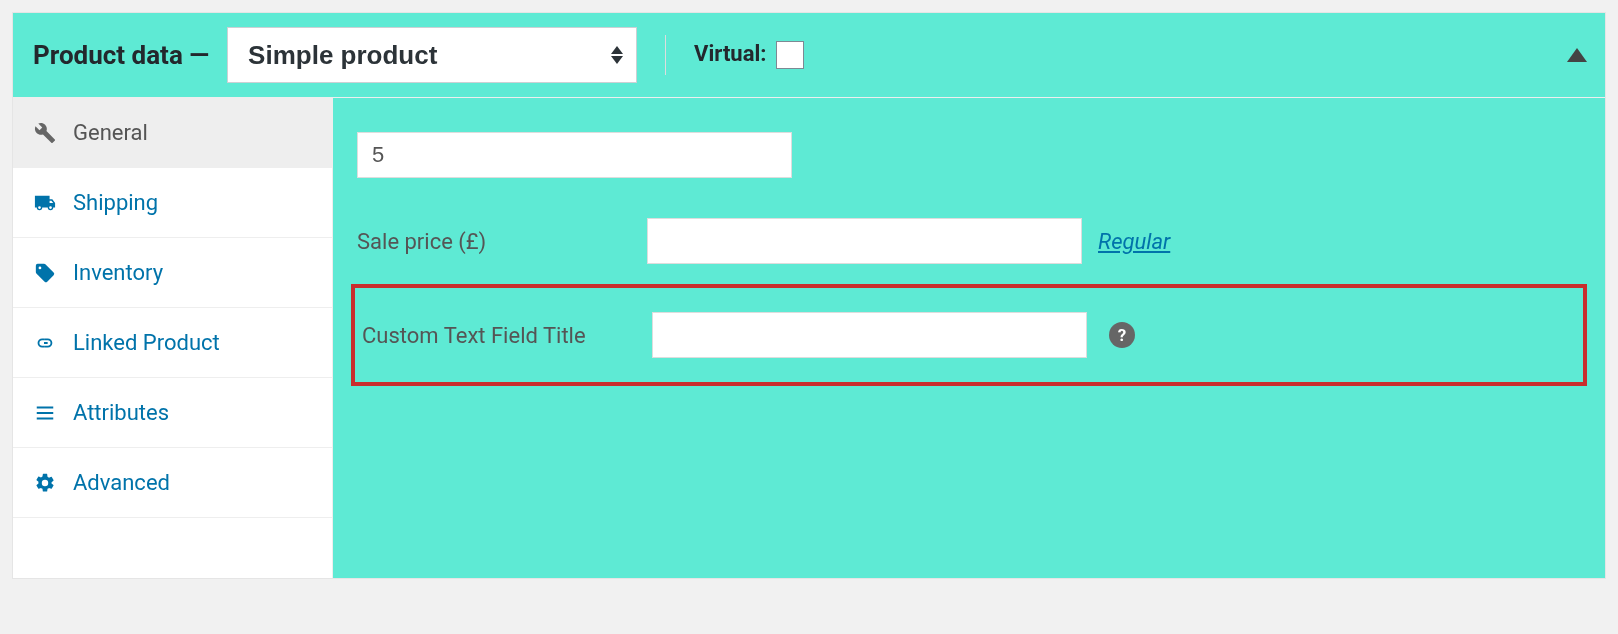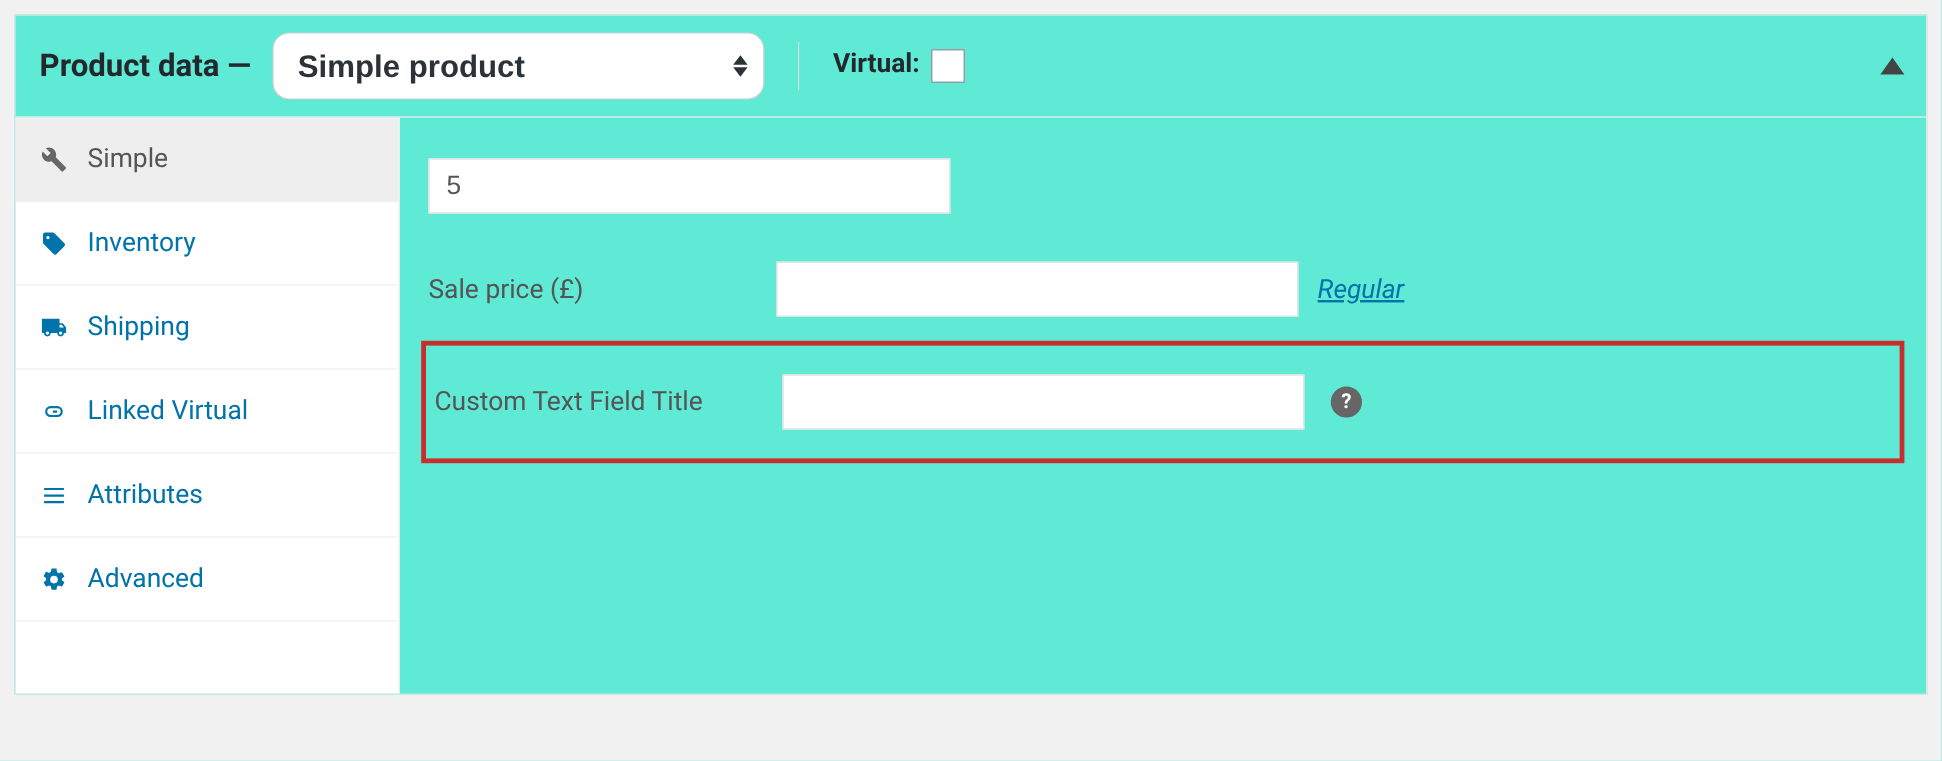--- a/index.html
+++ b/index.html
@@ -30,21 +30,21 @@
     position: relative;
     width: 410px;
   }
   .select-wrap .product-select {
     width: 100%;
     height: 56px;
     padding: 0 40px 0 20px;
     font-size: 26px;
     font-weight: 700;
     border: 1px solid #ccd0d4;
-    border-radius: 14px;
+    border-radius: 0;
     background: #fff;
     -webkit-appearance: none;
     appearance: none;
     color: #2c3338;
   }
   .select-wrap .arrows {
     position: absolute;
     right: 14px;
     top: 50%;
     transform: translateY(-50%);
@@ -216,48 +216,48 @@
   <div class="panel-body">
 
     <div class="sidebar">
 
       <div class="sidebar-item active">
         <span class="icon">
           <svg viewBox="0 0 24 24" width="22" height="22" fill="#666">
               <path d="M22.7 19l-9.1-9.1c.9-2.3.4-5-1.5-6.9-2-2-5-2.4-7.4-1.3L9 6 6 9 1.6 4.7C.5 7.1.9 10.1 2.9 12.1c1.9 1.9 4.6 2.4 6.9 1.5l9.1 9.1c.4.4 1 .4 1.4 0l2.3-2.3c.5-.4.5-1.1.1-1.4z"></path>
             </svg>
         </span>
-        <span>Simple</span>
+        <span>General</span>
+      </div>
+
+      <div class="sidebar-item">
+        <span class="icon">
+          <svg viewBox="0 0 24 24" width="22" height="22" fill="#0073aa">
+              <path d="M20 8h-3V4H1v13h2a3 3 0 006 0h6a3 3 0 006 0h2v-5l-3-4zM6 18.5A1.5 1.5 0 117.5 17 1.5 1.5 0 016 18.5zm12 0a1.5 1.5 0 111.5-1.5 1.5 1.5 0 01-1.5 1.5zM17 12V9.5h2l2 2.5h-4z"></path>
+            </svg>
+        </span>
+        <span>Shipping</span>
       </div>
 
       <div class="sidebar-item">
         <span class="icon">
           <svg viewBox="0 0 24 24" width="22" height="22" fill="#0073aa">
               <path d="M21.41 11.58l-9-9A2 2 0 0011 2H4a2 2 0 00-2 2v7a2 2 0 00.59 1.42l9 9a2 2 0 002.83 0l7-7a2 2 0 00-.01-2.84zM6.5 8A1.5 1.5 0 118 6.5 1.5 1.5 0 016.5 8z"></path>
             </svg>
         </span>
         <span>Inventory</span>
       </div>
 
       <div class="sidebar-item">
         <span class="icon">
           <svg viewBox="0 0 24 24" width="22" height="22" fill="#0073aa">
-              <path d="M20 8h-3V4H1v13h2a3 3 0 006 0h6a3 3 0 006 0h2v-5l-3-4zM6 18.5A1.5 1.5 0 117.5 17 1.5 1.5 0 016 18.5zm12 0a1.5 1.5 0 111.5-1.5 1.5 1.5 0 01-1.5 1.5zM17 12V9.5h2l2 2.5h-4z"></path>
-            </svg>
-        </span>
-        <span>Shipping</span>
-      </div>
-
-      <div class="sidebar-item">
-        <span class="icon">
-          <svg viewBox="0 0 24 24" width="22" height="22" fill="#0073aa">
               <path d="M3.9 12a5 5 0 015-5h3v2h-3a3 3 0 000 6h3v2h-3a5 5 0 01-5-5zm7-1h4v2h-4v-2zm4.1-4h-3v2h3a3 3 0 010 6h-3v2h3a5 5 0 000-10z"></path>
             </svg>
         </span>
-        <span>Linked Virtual</span>
+        <span>Linked Product</span>
       </div>
 
       <div class="sidebar-item">
         <span class="icon">
           <svg viewBox="0 0 24 24" width="22" height="22" fill="#0073aa">
               <path d="M3 5h18v2H3V5zm0 6h18v2H3v-2zm0 6h18v2H3v-2z"></path>
             </svg>
         </span>
         <span>Attributes</span>
       </div>

